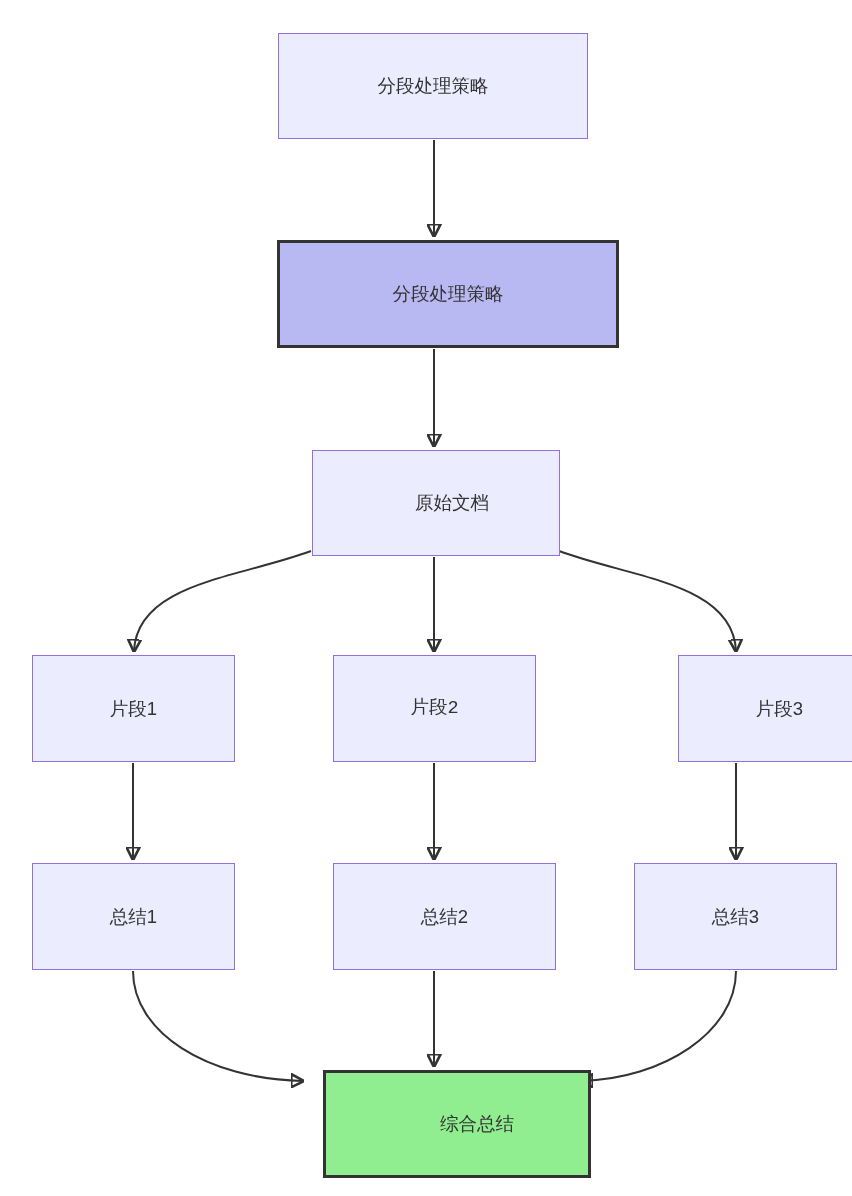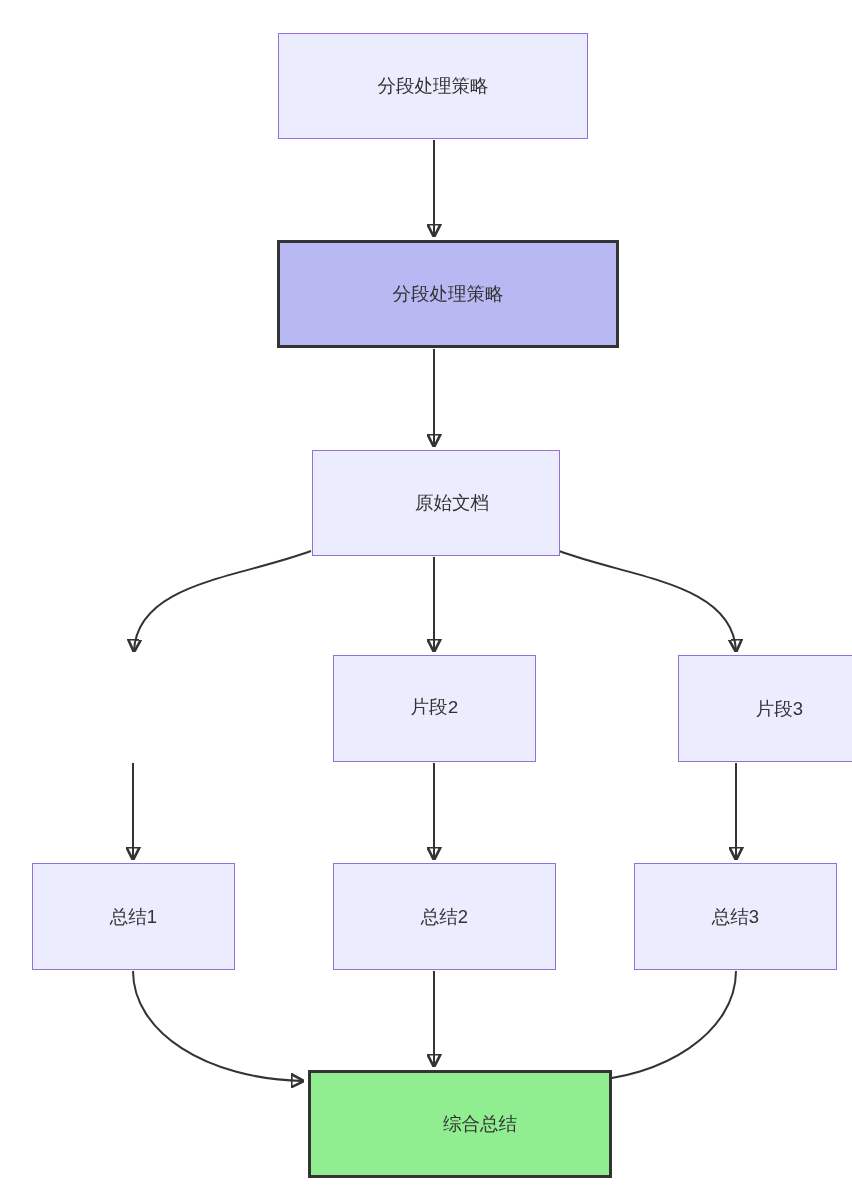--- a/index.html
+++ b/index.html
@@ -85,20 +85,23 @@
   </div>
 
   <div class="node highlight" style="left:277px; top:240px; width:342px; height:108px;">
     <span>分段处理策略</span>
   </div>
 
   <div class="node" style="left:312px; top:450px; width:248px; height:106px;padding-left:32px;">
     <span>原始文档</span>
   </div>
 
+  <div class="node" style="left:32px; top:655px; width:203px; height:107px;">
+    <span>片段1</span>
+  </div>
 
   <div class="node" style="left:333px; top:655px; width:203px; height:107px;font-family:Liberation Mono, monospace;">
     <span>片段2</span>
   </div>
 
   <div class="node" style="left:634px; top:655px; width:203px; height:107px;margin-left:44px;">
     <span>片段3</span>
   </div>
 
   <div class="node" style="left:32px; top:863px; width:203px; height:107px;">
@@ -106,17 +109,17 @@
   </div>
 
   <div class="node" style="left:333px; top:863px; width:223px; height:107px;">
     <span>总结2</span>
   </div>
 
   <div class="node" style="left:634px; top:863px; width:203px; height:107px;">
     <span>总结3</span>
   </div>
 
-  <div class="node result" style="left:308px; top:1070px; width:304px; height:108px;padding-left:40px;">
+  <div class="node result" style="left:323px; top:1070px; width:268px; height:108px;padding-left:40px;">
     <span>综合总结</span>
   </div>
 
 </div>
 
 </body></html>

